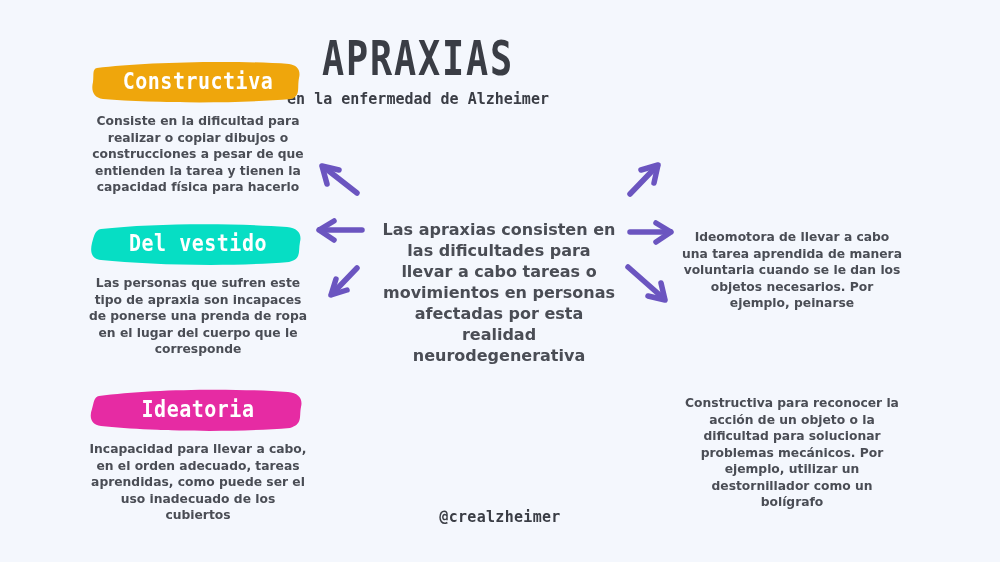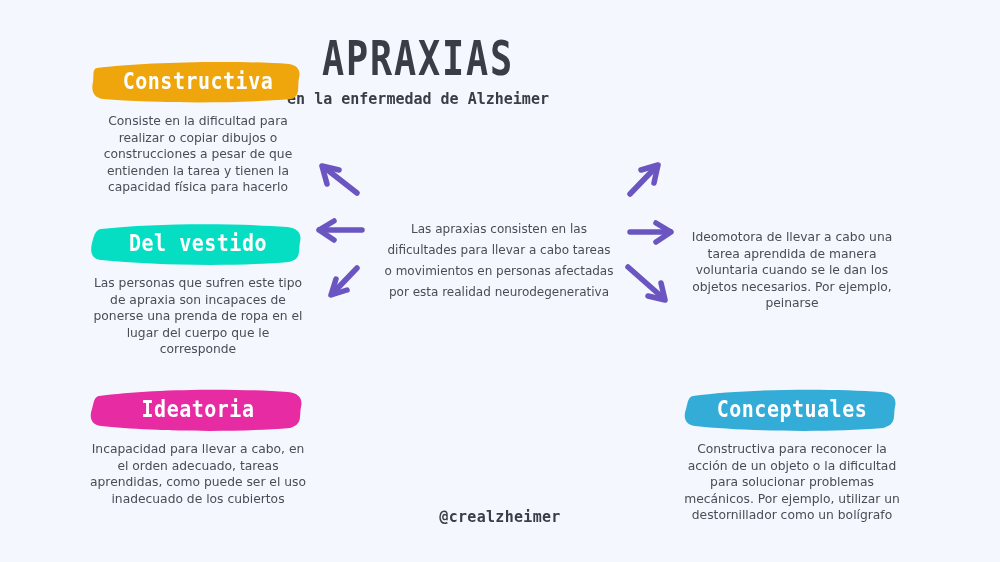--- a/index.html
+++ b/index.html
@@ -78,21 +78,21 @@
     font-weight: bold;
     font-size: 20px;
     color: #ffffff;
     letter-spacing: 0.5px;
     transform: scaleY(1.12);
     white-space: nowrap;
   }
   .node-desc {
     margin-top: 9px;
     font-family: "DejaVu Sans", sans-serif;
-    font-weight: normal;
+    font-weight: bold;
     font-size: 12.3px;
     line-height: 16.5px;
     color: #4a4d55;
     padding: 0 4px;
   }
 
   
   #concept {
     position: absolute;
     left: 378px;
@@ -100,21 +100,21 @@
     width: 242px;
     text-align: center;
   }
   #concept .brush { height: 52px; }
   #concept .brush-label {
     font-size: 23px;
     letter-spacing: 1px;
   }
   #concept .node-desc {
     margin-top: 14px;
-    font-size: 12px;
+    font-size: 16px;
     line-height: 21px;
     color: #4a4d55;
   }
 
   
   #arrows {
     position: absolute;
     left: 0; top: 0;
     width: 1000px;
     height: 562px;
@@ -212,26 +212,20 @@
   </div>
 
   <div class="node right" style="top:58px">
   </div>
 
   <div class="node right" style="top:220px">
     <div class="node-desc">Ideomotora de llevar a cabo una tarea aprendida de manera voluntaria cuando se le dan los objetos necesarios. Por ejemplo, peinarse</div>
   </div>
 
   <div class="node right" style="top:386px">
-    <div class="brush">
-      <svg viewBox="0 0 230 46" preserveAspectRatio="none">
-        <path d="M16,10 C66,3 150,2 205,6 C216,7 220,13 218,21 C216,31 220,38 206,42 C146,47 64,45 18,40 C8,39 6,31 9,23 C11,16 11,11 16,10 Z" fill="#33ACD8"></path>
-      </svg>
-      <span class="brush-label">Conceptuales</span>
-    </div>
     <div class="node-desc">Constructiva para reconocer la acción de un objeto o la dificultad para solucionar problemas mecánicos. Por ejemplo, utilizar un destornillador como un bolígrafo</div>
   </div>
 
   <div id="concept">
     <div class="node-desc">Las apraxias consisten en las dificultades para llevar a cabo tareas o movimientos en personas afectadas por esta realidad neurodegenerativa</div>
   </div>
 
   <div class="footer-handle">@crealzheimer</div>
 
 </div>

